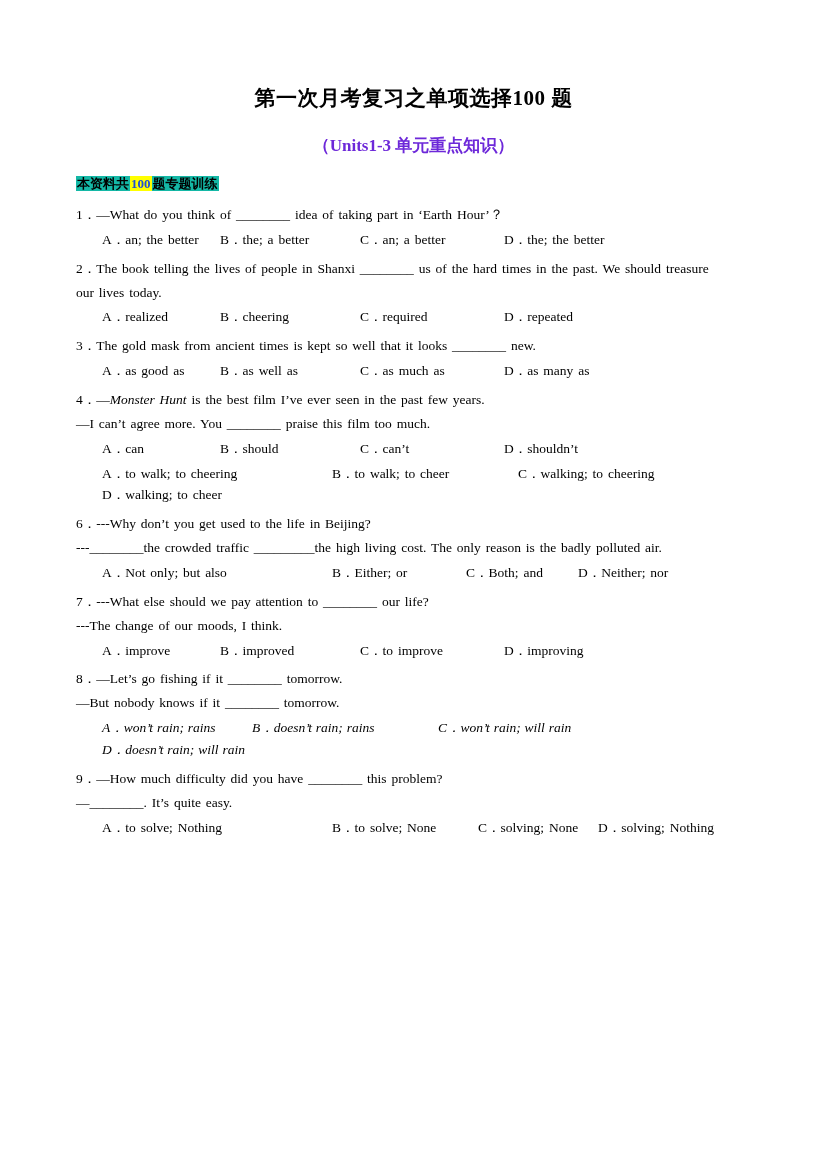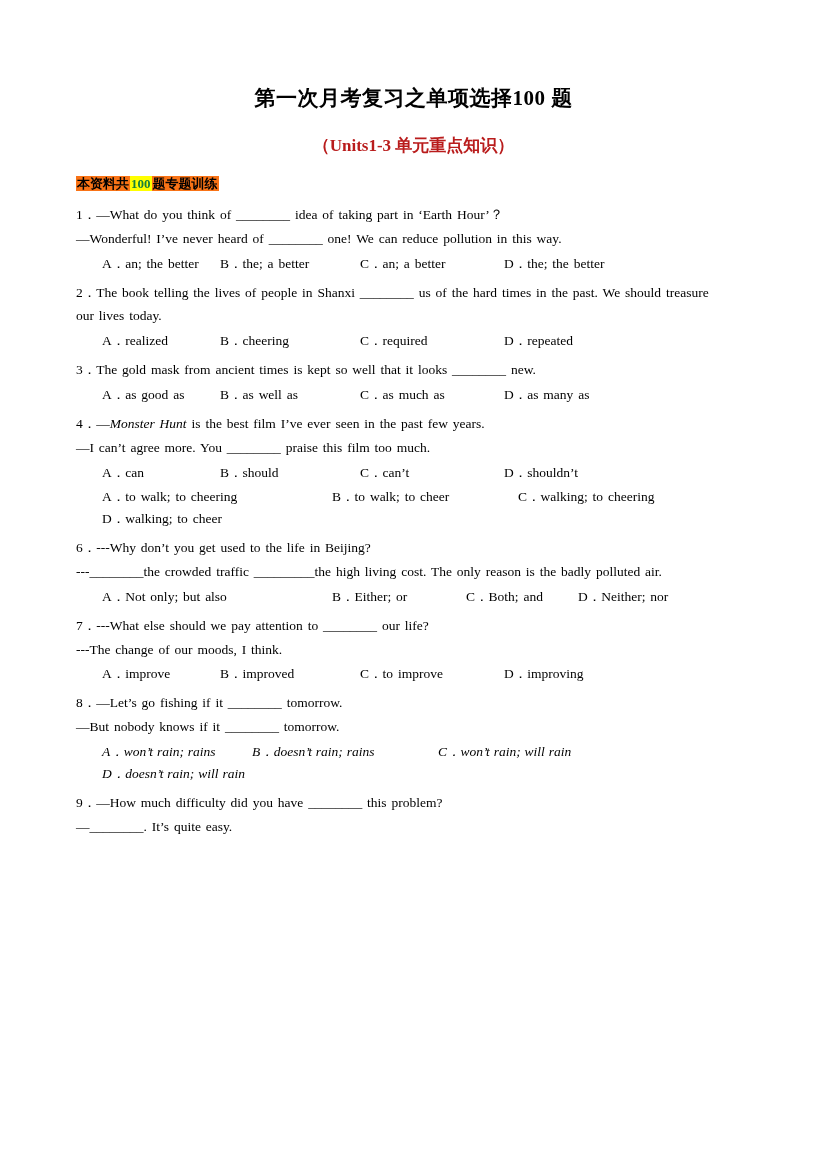--- a/index.html
+++ b/index.html
@@ -28,37 +28,37 @@
     font-weight: bold;
     font-size: 21px;
     letter-spacing: 0.5px;
     margin: 22px 0 0 0;
   }
   .doc-subtitle {
     text-align: center;
     font-family: "Liberation Serif", serif;
     font-weight: bold;
     font-size: 17px;
-    color: #b91c1c;
+    color: #6d28d9;
     margin: 22px 0 0 0;
   }
   .notice {
     margin: 18px 0 4px 0;
     font-size: 13px;
     font-weight: bold;
     display: inline-block;
   }
   .notice .hl-yellow {
-    background: #f97316;
+    background: #14b8a6;
     color: #000000;
     padding: 0 1px;
   }
   .notice .hl-red {
     background: #ffff00;
-    color: #15803d;
+    color: #1d4ed8;
     padding: 0 1px;
   }
   .q {
     font-size: 13.5px;
     line-height: 1.62;
     margin: 7px 0 0 0;
     word-spacing: 1.5px;
   }
   .q-cont {
     font-size: 13.5px;
@@ -91,21 +91,20 @@
 <div class="page">
 
   <h1 class="doc-title">第一次月考复习之单项选择100 题</h1>
   <h2 class="doc-subtitle">（Units1-3 单元重点知识）</h2>
 
   <div class="notice"><span class="hl-yellow">本资料共</span><span class="hl-red">100</span><span class="hl-yellow">题专题训练</span></div>
 
   
   <div>
     <div class="q">1．—What do you think of ________ idea of taking part in ‘Earth Hour’？</div>
-    <div class="q-cont">—Wonderful! I’ve never heard of ________ one! We can reduce pollution in this way.</div>
     <div class="opts-wrap row-4col"><span class="opt">A．an; the better</span><span class="opt">B．the; a better</span><span class="opt">C．an; a better</span><span class="opt">D．the; the better</span></div>
   </div>
 
   
   <div>
     <div class="q">2．The book telling the lives of people in Shanxi ________ us of the hard times in the past. We should treasure</div>
     <div class="q-cont">our lives today.</div>
     <div class="opts-wrap row-4col"><span class="opt">A．realized</span><span class="opt">B．cheering</span><span class="opt">C．required</span><span class="opt">D．repeated</span></div>
   </div>
 
@@ -145,15 +144,16 @@
   <div>
     <div class="q">8．—Let’s go fishing if it ________ tomorrow.</div>
     <div class="q-cont">—But nobody knows if it ________ tomorrow.</div>
     <div class="opts-wrap tight"><span class="opt" style="min-width:150px">A．won’t rain; rains</span><span class="opt" style="min-width:186px">B．doesn’t rain; rains</span><span class="opt" style="min-width:188px">C．won’t rain; will rain</span><span class="opt">D．doesn’t rain; will rain</span></div>
   </div>
 
   
   <div>
     <div class="q">9．—How much difficulty did you have ________ this problem?</div>
     <div class="q-cont">—________. It’s quite easy.</div>
+    <div class="opts-wrap"><span class="opt" style="min-width:230px">A．to solve; Nothing</span><span class="opt" style="min-width:146px">B．to solve; None</span><span class="opt" style="min-width:120px">C．solving; None</span><span class="opt">D．solving; Nothing</span></div>
   </div>
 
 </div>
 
 </body></html>

